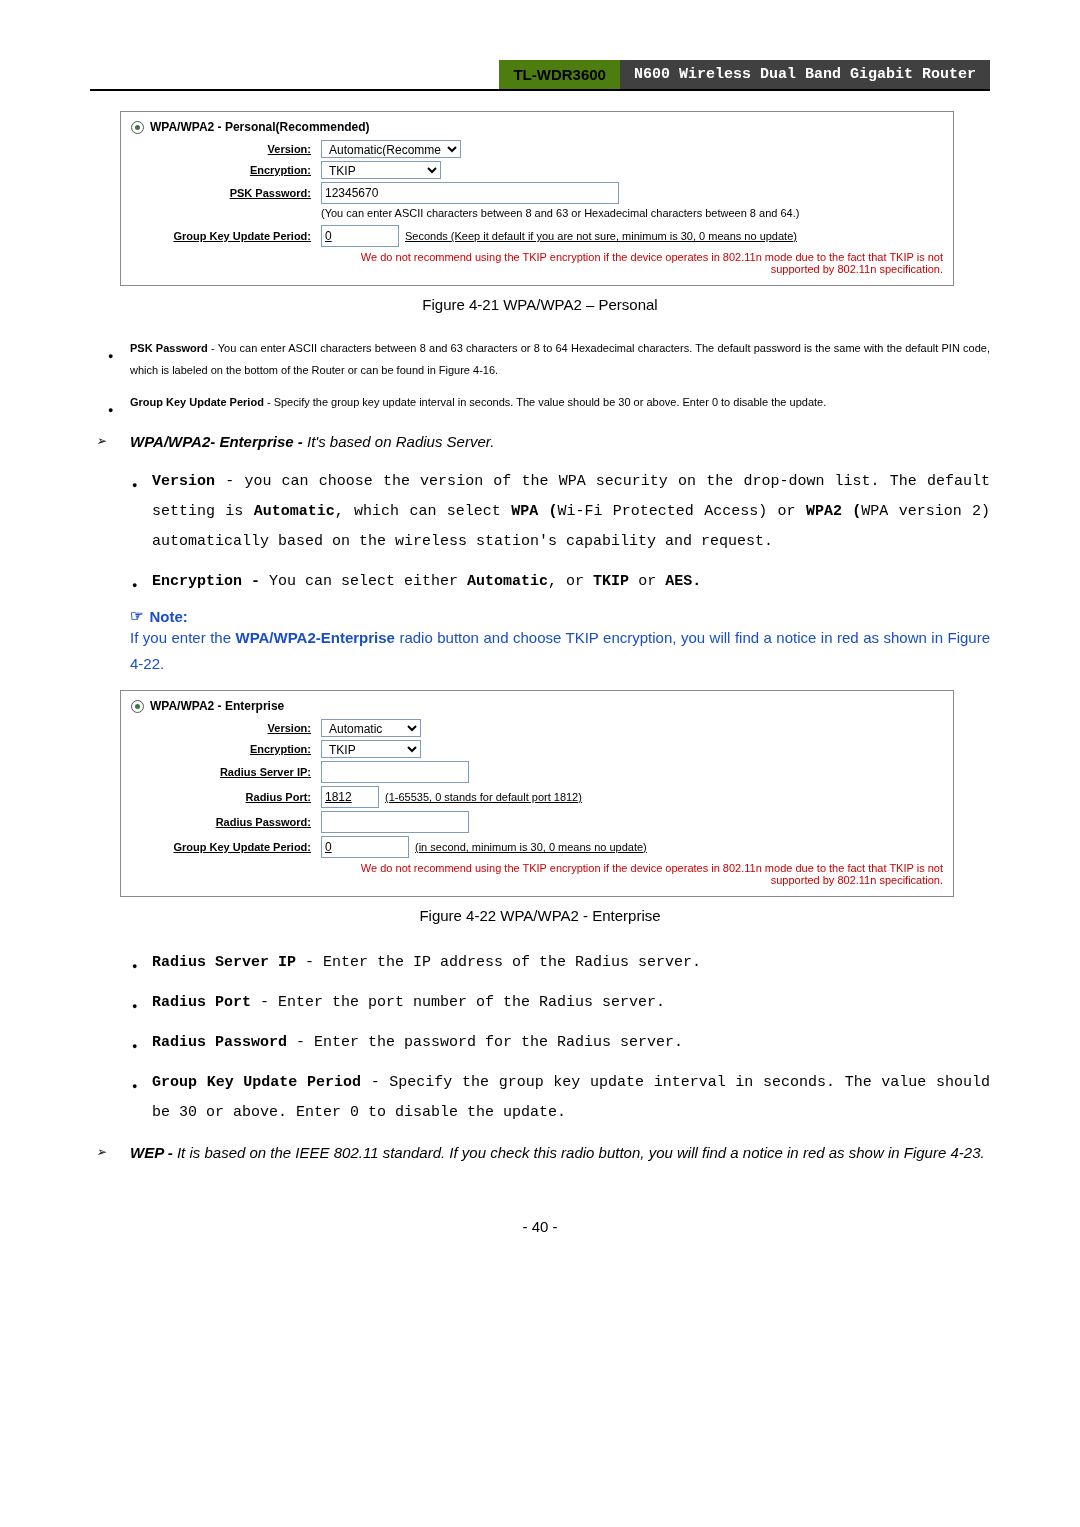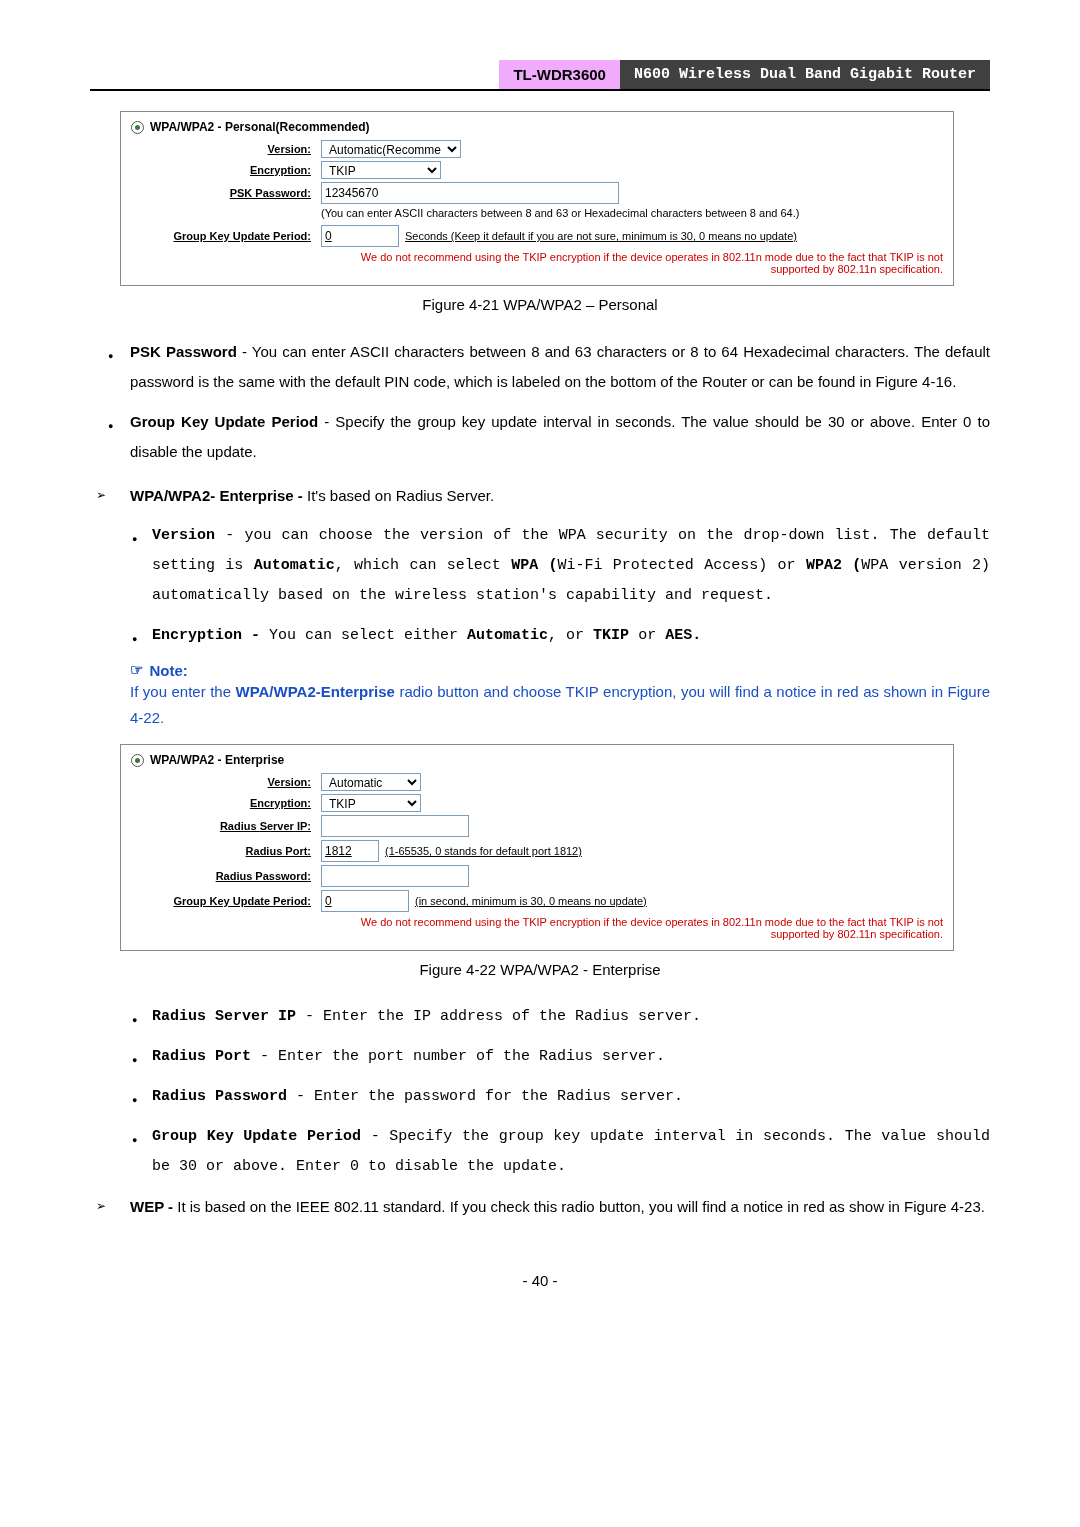--- a/index.html
+++ b/index.html
@@ -18,21 +18,21 @@
     display: flex;
     justify-content: flex-end;
     border-bottom: 2px solid #000;
     margin-bottom: 20px;
   }
   .header-inner {
     display: flex;
     align-items: stretch;
   }
   .header-model {
-    background: #f0abfc;
+    background: #4d7c0f;
     color: #000;
     font-weight: bold;
     padding: 6px 14px;
     font-size: 15px;
   }
   .header-title {
     background: #404040;
     color: #fff;
     font-weight: bold;
     padding: 6px 14px;
@@ -111,39 +111,40 @@
     text-align: right;
   }
   ul.bullets {
     list-style: none;
     padding: 0;
     margin: 0 0 14px 0;
   }
   ul.bullets > li {
     position: relative;
     padding-left: 40px;
-    font-size: 15px;
+    font-size: 11px;
     line-height: 2.0;
     text-align: justify;
     margin-bottom: 10px;
   }
   ul.bullets > li::before {
     content: "●";
     position: absolute;
     left: 18px;
     font-size: 9px;
     top: 10px;
   }
   .arrow-item {
     position: relative;
     padding-left: 40px;
     font-size: 15px;
     line-height: 2.0;
     text-align: justify;
     margin-bottom: 10px;
+    font-style: italic;
   }
   .arrow-item::before {
     content: "➢";
     position: absolute;
     left: 6px;
     top: 2px;
     font-size: 12px;
   }
   .subbullets {
     list-style: none;

